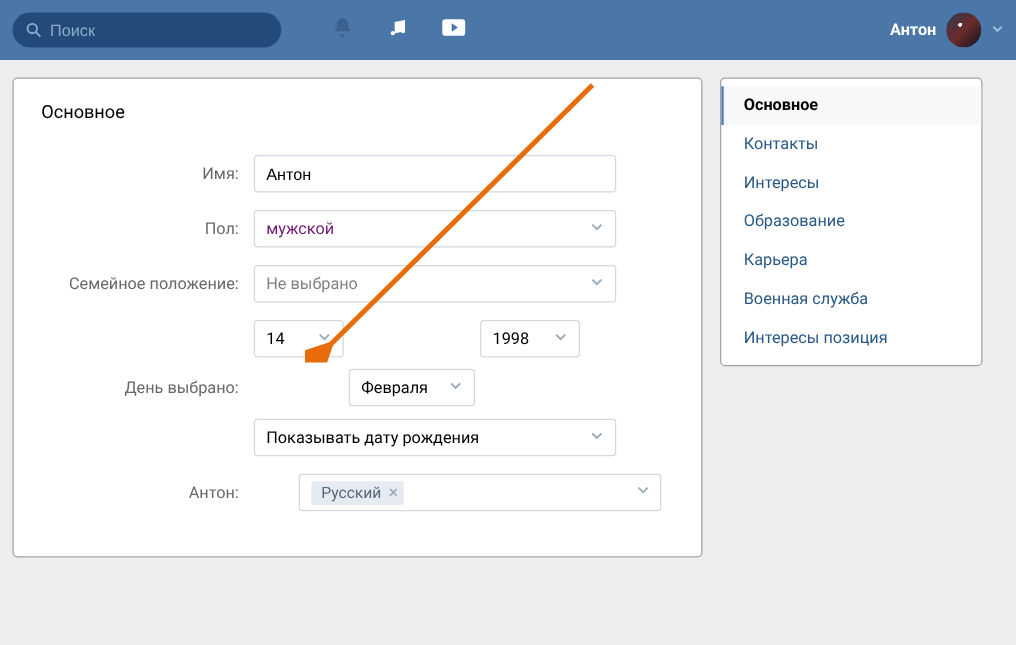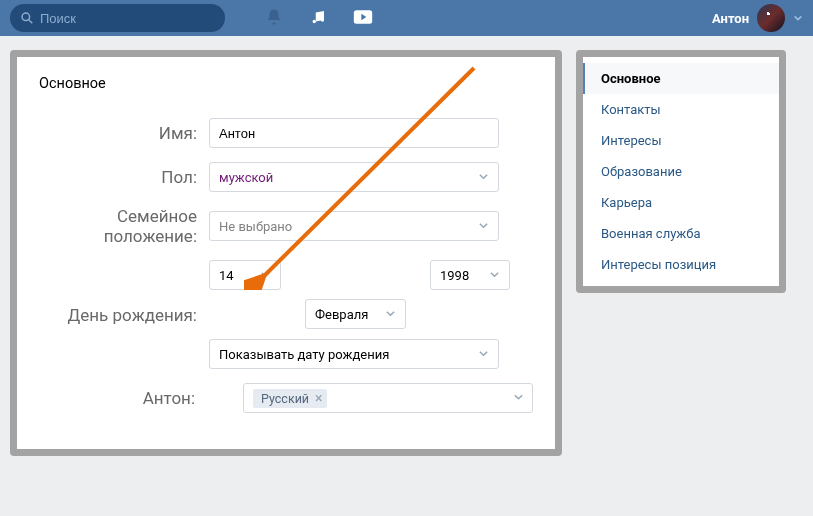--- a/index.html
+++ b/index.html
@@ -9,21 +9,21 @@
     color: #000;
     background: #edeef0;
     width: 813px;
     height: 516px;
     overflow: hidden;
     position: relative;
   }
   
   .topbar {
     background: #4a76a8;
-    height: 36px;
+    height: 48px;
     display: flex;
     align-items: center;
     padding: 0 10px;
   }
   .search-box {
     background: #224b7a;
     border-radius: 14px;
     height: 28px;
     width: 215px;
     display: flex;
@@ -48,21 +48,21 @@
   .avatar {
     width: 28px; height: 28px; border-radius: 50%;
     background: radial-gradient(circle at 40% 35%, #fff 0 6%, transparent 7%),
                 linear-gradient(135deg,#2b3a55 0%, #6c2b2b 50%, #0d1220 100%);
   }
   .chev { color: #9ebbdc; }
   
   .wrap { display: flex; padding: 14px 10px; gap: 14px; align-items: flex-start; }
   .panel {
     background: #fff;
-    border: 7px solid #a3a3a3;
+    border: 1px solid #a3a3a3;
     border-radius: 4px;
   }
   .main { width: 552px; padding: 18px 22px 22px; }
   .main h2 { font-size: 14.5px; font-weight: 400; color: #000; margin-bottom: 26px; }
   .side { width: 210px; padding: 6px 0; }
   .side-item {
     padding: 8px 18px;
     color: #2a5885;
     cursor: pointer;
     font-size: 13px;
@@ -74,41 +74,41 @@
     background: #f7f8fa;
     padding-left: 16px;
   }
   
   .row { display: flex; align-items: center; margin-bottom: 14px; }
   .row label {
     width: 170px;
     text-align: right;
     color: #696969;
     padding-right: 12px;
-    font-size: 17px;
+    font-size: 13px;
   }
   .field { flex: 1; }
   .ctrl {
     width: 290px;
     height: 30px;
     border: 1px solid #d3d9de;
     border-radius: 3px;
     padding: 0 9px;
     display: flex;
     align-items: center;
     background: #fff;
     font-size: 13px;
     color: #000;
     position: relative;
   }
   .ctrl.select { cursor: pointer; justify-content: space-between; color: #000; }
   .ctrl.select .val { color: #701a75; }
   .ctrl.select .ph { color: #828282; }
   .ctrl input { border:none; outline:none; width:100%; font-size:13px; }
-  .dob { display:flex; gap:24px; }
+  .dob { display:flex; gap:4px; }
   .dob .ctrl { width: auto; }
   .dob .d { width: 72px; }
   .dob .m { width: 101px; margin-top: 39px; }
   .dob .y { width: 80px; }
   .vis { margin-top: 10px; }
   .tagbox { flex-wrap: wrap; gap:4px; padding-right: 12px; margin-left: 36px;}
   .tag {
     background: #e5ebf1;
     color: #55677d;
     border-radius: 2px;
@@ -204,21 +204,21 @@
         <div class="ctrl select">
           <span class="ph">Не выбрано</span>
           <span class="dd-ic"><svg width="11" height="11" viewBox="0 0 12 12" fill="none" stroke="currentColor" stroke-width="1.6">
                 <path d="M2 4l4 4 4-4"></path>
               </svg></span>
         </div>
       </div>
     </div>
 
     <div class="row">
-      <label>День рождения:</label>
+      <label>День выбрано:</label>
       <div class="field">
         <div class="dob">
           <div class="ctrl select d">
             <span>14</span>
             <span class="dd-ic"><svg width="11" height="11" viewBox="0 0 12 12" fill="none" stroke="currentColor" stroke-width="1.6">
                   <path d="M2 4l4 4 4-4"></path>
                 </svg></span>
           </div>
           <div class="ctrl select m">
             <span>Февраля</span>

